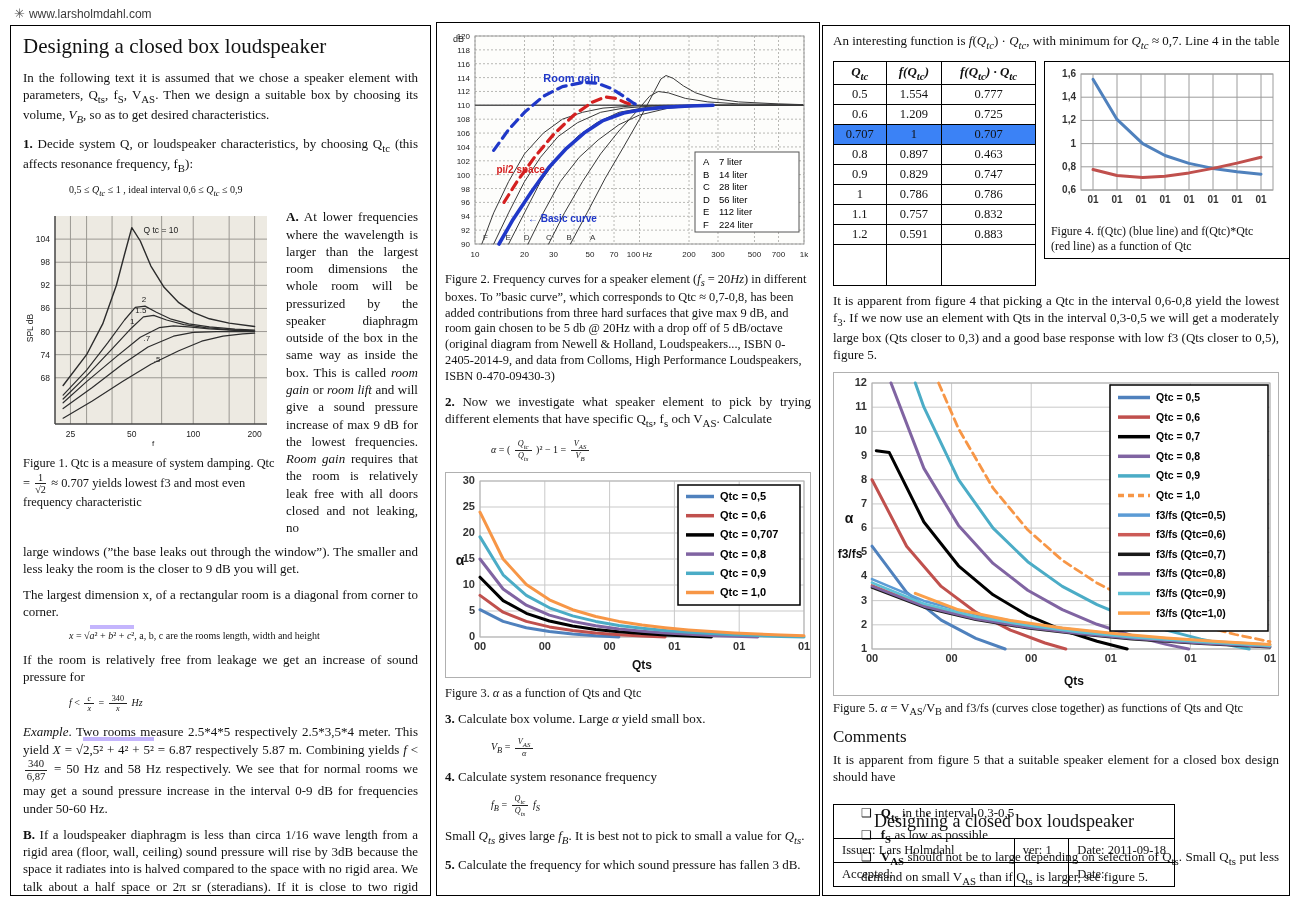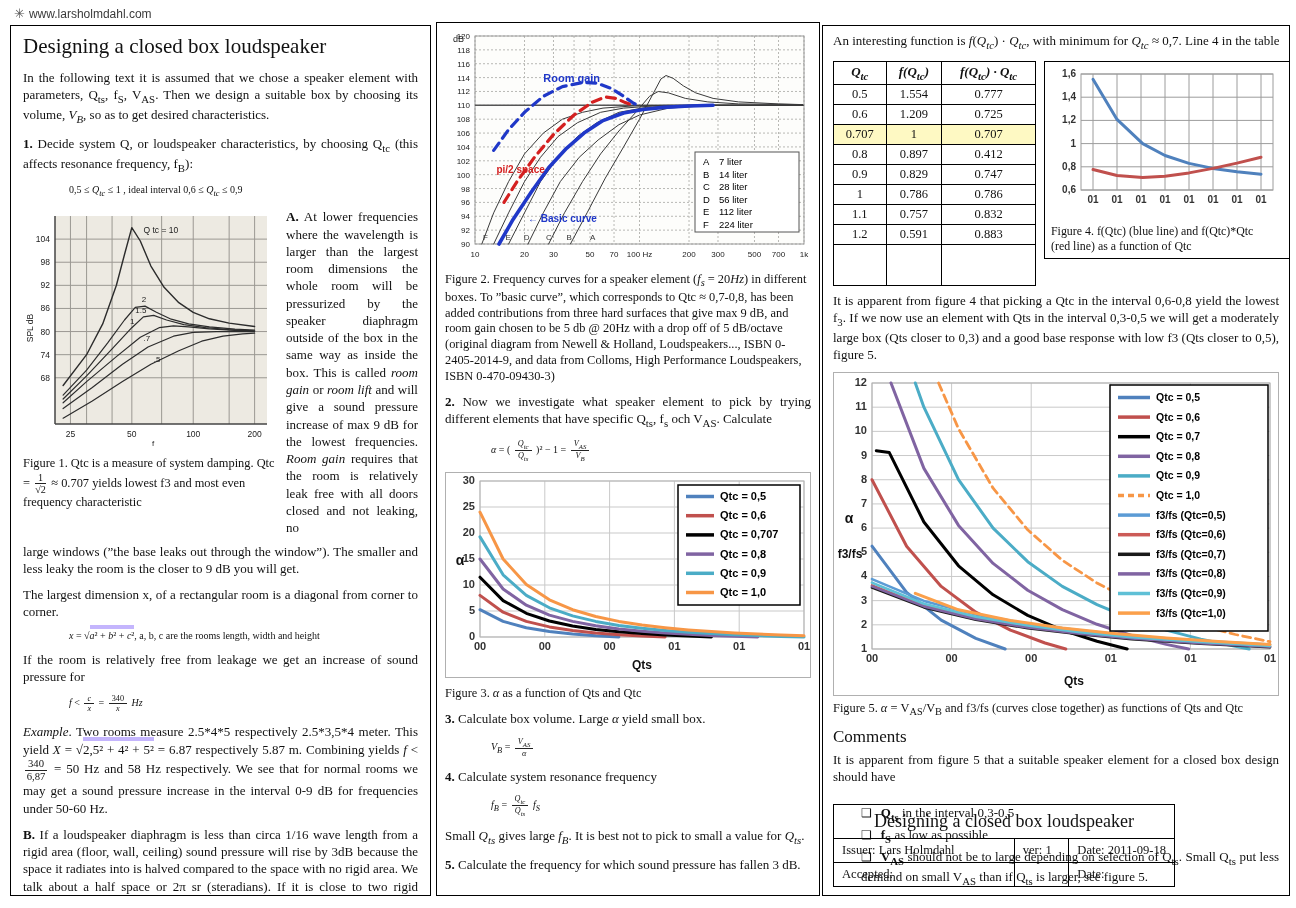--- a/index.html
+++ b/index.html
@@ -20,21 +20,21 @@
   .fig1wrap{width:254px;flex:none;}
   .atext{flex:1;font-size:13px;line-height:1.33;text-align:justify;}
   .cap{font-size:12.4px;line-height:1.28;text-align:left;margin:4px 0 8px 0;}
   .chartbox{position:relative;background:#fff;}
   .xlbox{border:1px solid #b0b0b0;}
   .fig4box{border:1px solid #000;padding:4px 6px;box-sizing:border-box;width:246px;flex:none;}
   .tablewrap{flex:1;}
   table.qtc{border-collapse:collapse;width:203px;font-size:12.5px;}
   table.qtc th,table.qtc td{border:1px solid #000;text-align:center;padding:2px 4px;}
   table.qtc th{font-size:13px;}
-  table.qtc tr.hl td{background:#fef9c3;}
+  table.qtc tr.hl td{background:#3b82f6;}
   table.qtc tr.filler td{height:36px;}
   .row2{display:flex;gap:8px;align-items:flex-start;margin:4px 0 6px 0;}
   .nowrap{white-space:nowrap;overflow:hidden;}
   h2.cm{font-size:17px;font-weight:normal;margin:6px 0 4px 0;}
   ul.chk{list-style:none;margin:18px 0 8px 0;padding:0 0 0 28px;}
   ul.chk li{font-size:13px;line-height:1.33;margin:2px 0;text-align:justify;}
   ul.chk .bx{margin-right:9px;font-size:12px;}
   .refs{font-size:12.4px;line-height:1.33;text-align:justify;margin:4px 0;}
   table.footer{position:absolute;left:10px;right:10px;bottom:8px;border-collapse:collapse;}
   table.footer td{border:1px solid #000;font-size:12.6px;padding:4px 8px;}
@@ -322,21 +322,21 @@
                 <td>0.725</td>
               </tr>
               <tr class="hl">
                 <td>0.707</td>
                 <td>1</td>
                 <td>0.707</td>
               </tr>
               <tr>
                 <td>0.8</td>
                 <td>0.897</td>
-                <td>0.412</td>
+                <td>0.463</td>
               </tr>
               <tr>
                 <td>0.9</td>
                 <td>0.829</td>
                 <td>0.747</td>
               </tr>
               <tr>
                 <td>1</td>
                 <td>0.786</td>
                 <td>0.786</td>

